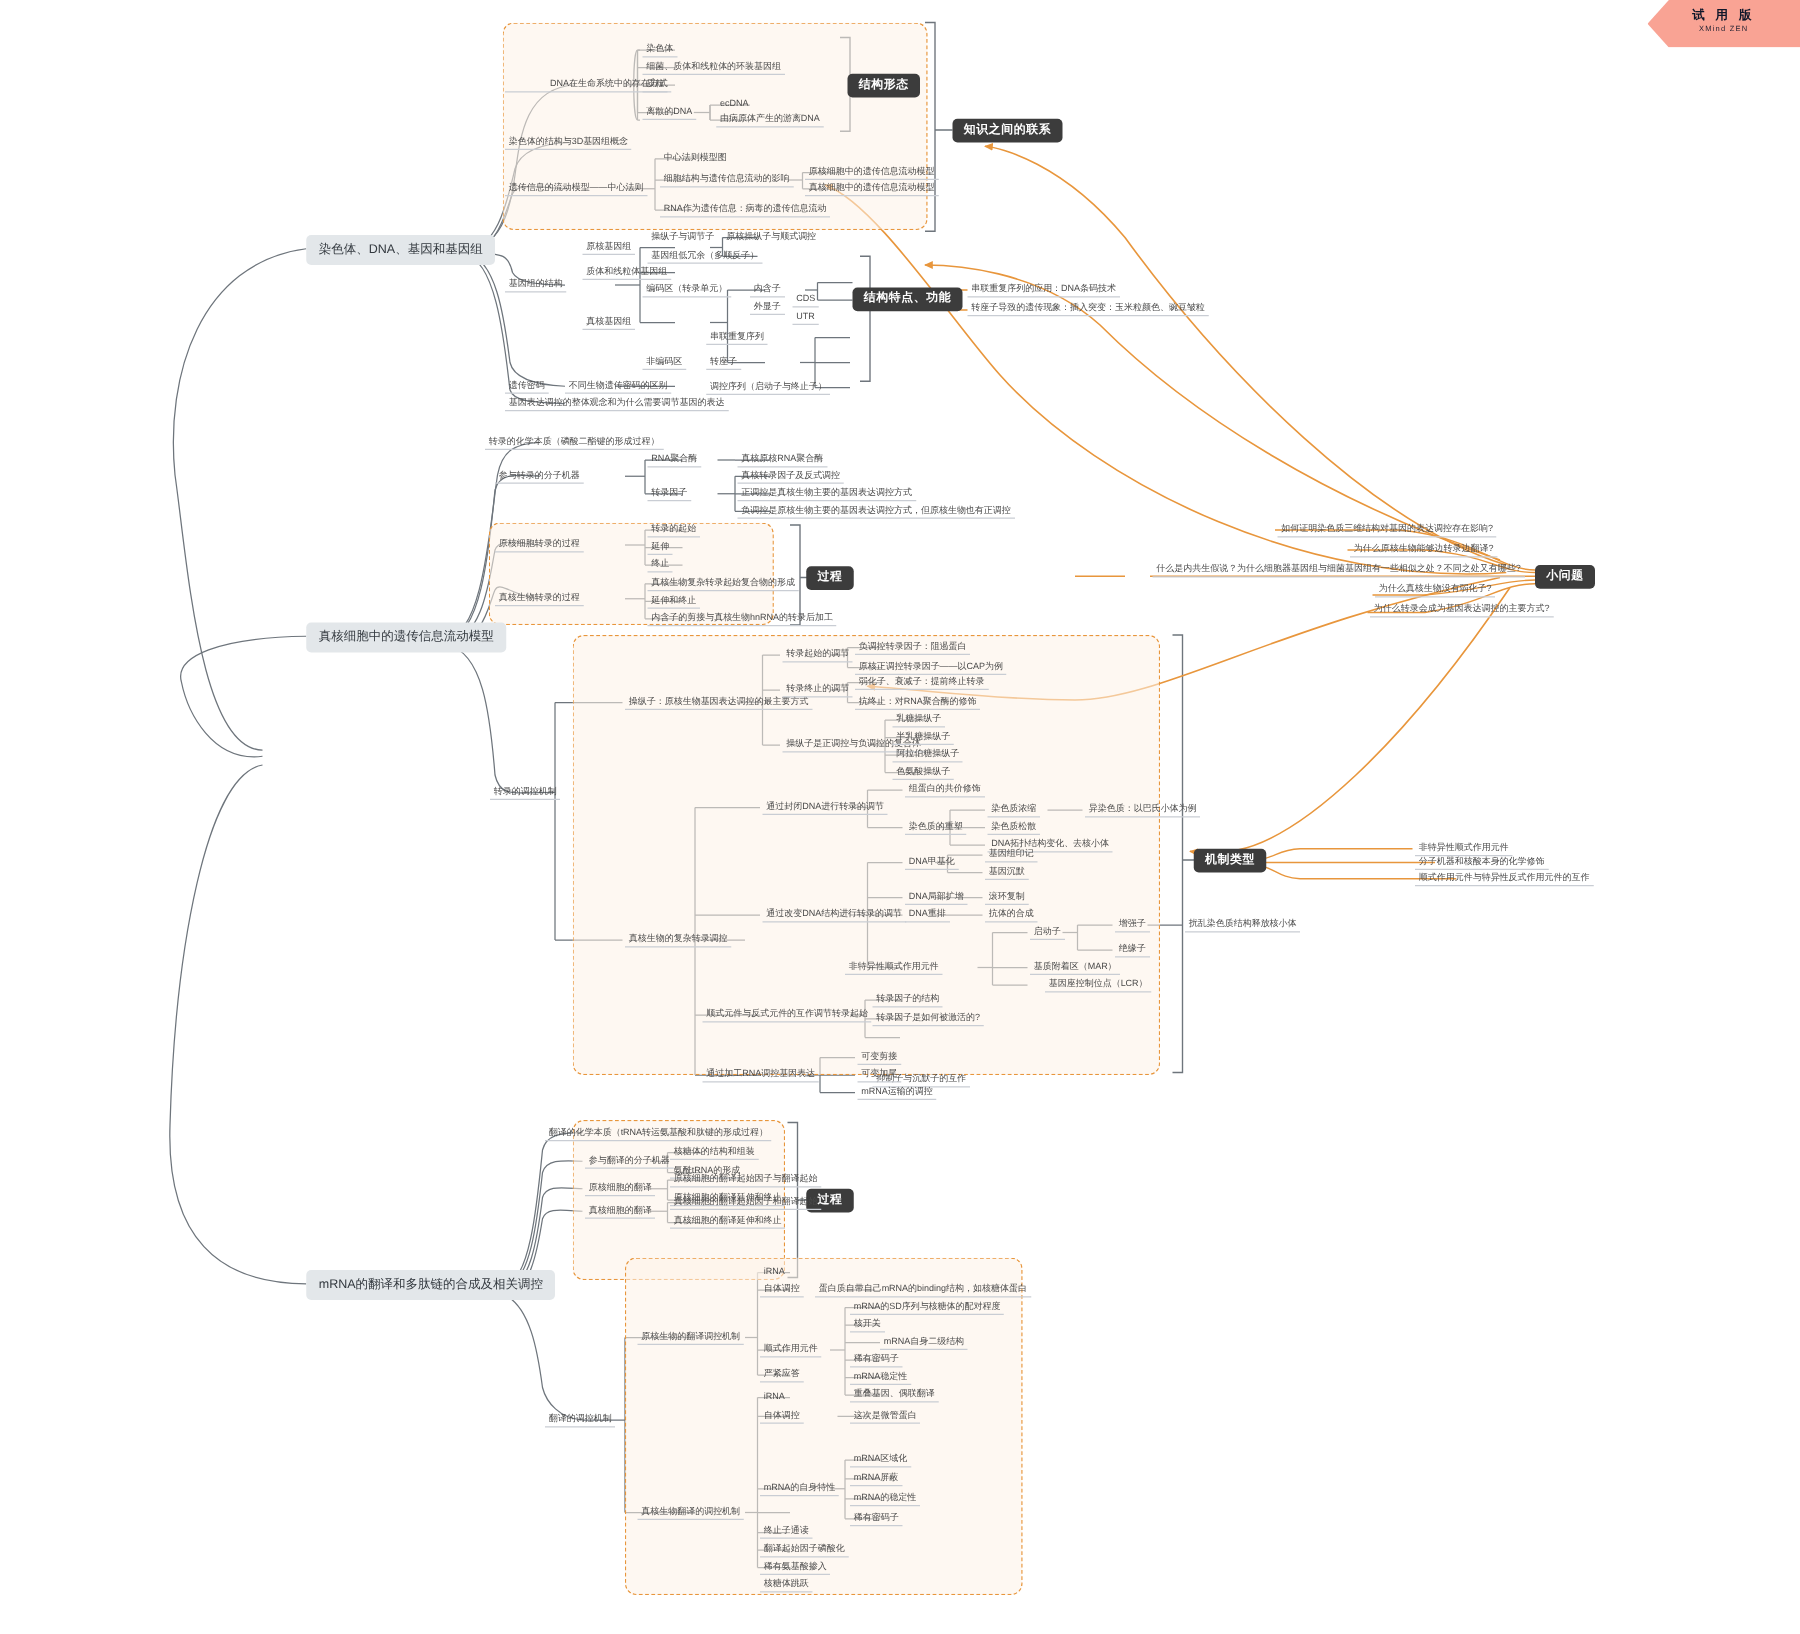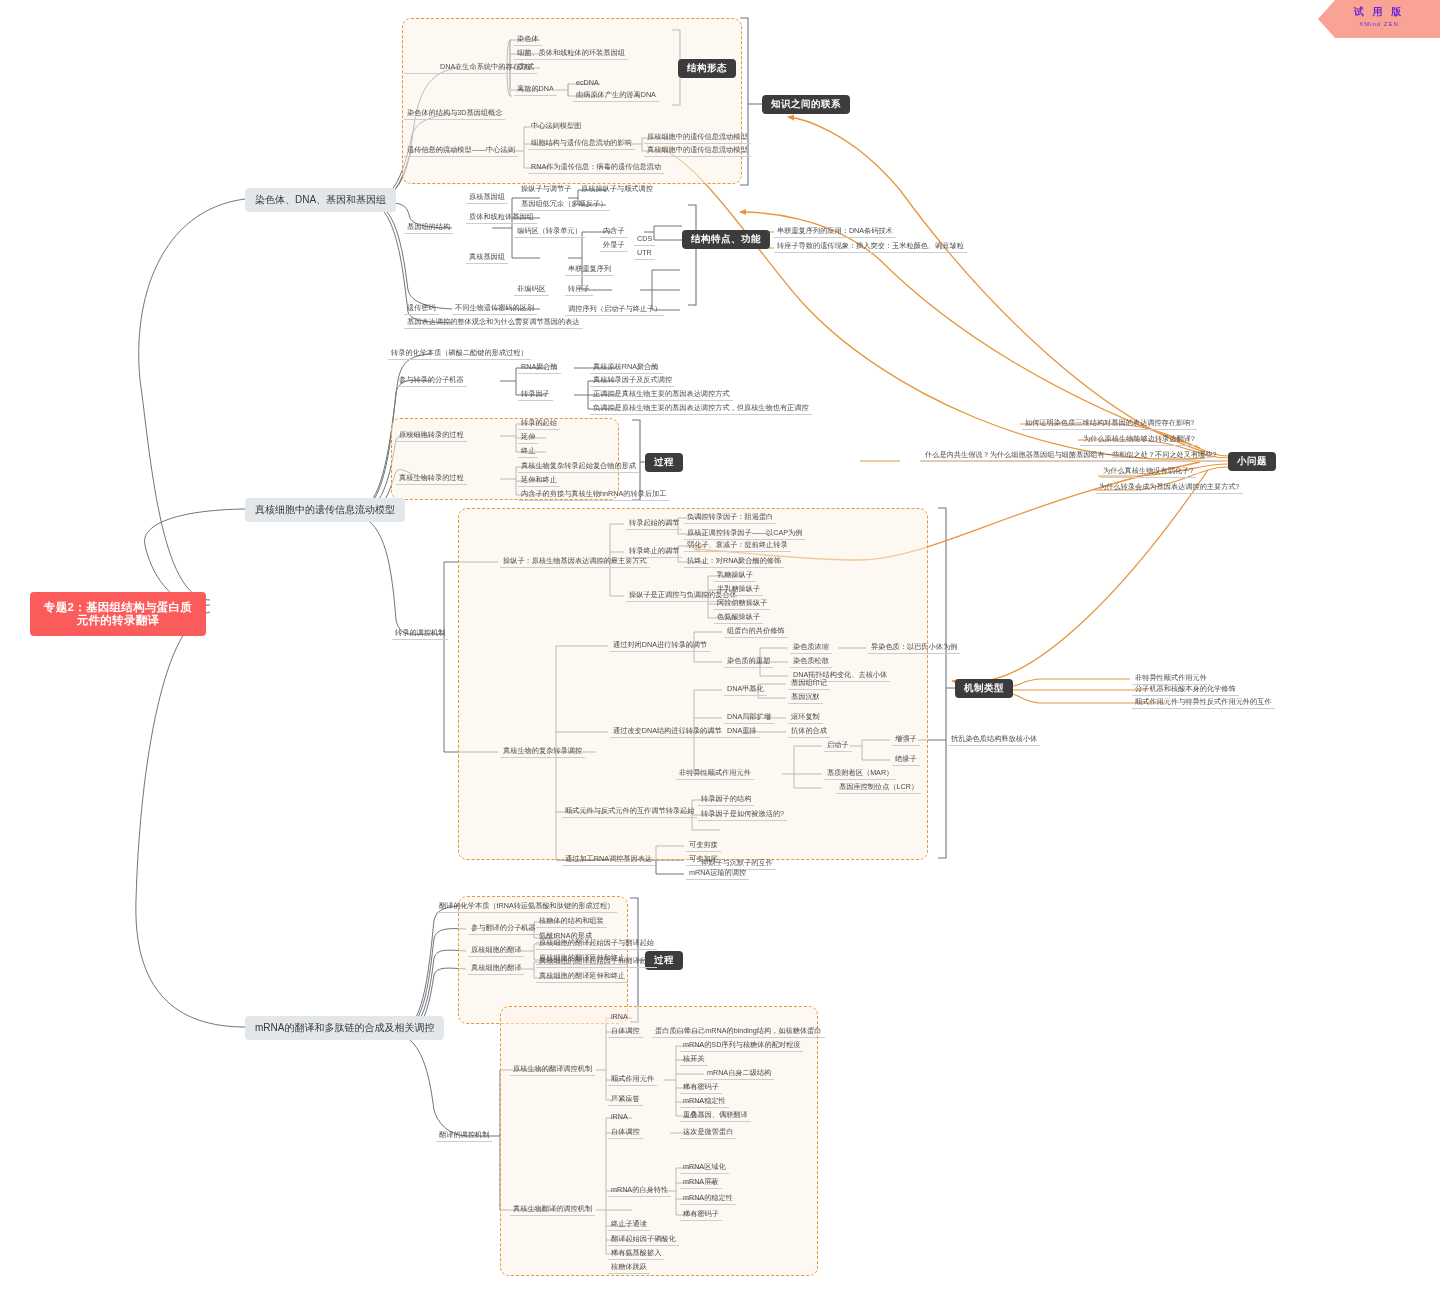--- a/index.html
+++ b/index.html
@@ -41,21 +41,21 @@
 
   
   .box {
     position:absolute; border:1.3px dashed #E8963C; border-radius:9px;
     background:rgba(253,243,232,.55);
   }
 
   
   #wm {
     position:absolute; right:0; top:0; width:122px; height:38px;
-    background:#F9A394; color:#6d28d9; text-align:center;
+    background:#F9A394; color:#0f172a; text-align:center;
     clip-path:polygon(14% 0, 100% 0, 100% 100%, 14% 100%, 0 50%);
     padding-top:5px;
   }
   #wm .t1 { font-size:10px; letter-spacing:3px; font-weight:bold; }
   #wm .t2 { font-size:6px; letter-spacing:1px; opacity:.92; margin-top:2px; }
 </style>
 </head>
 <body>
 
 <div id="canvas">
@@ -267,24 +267,20 @@
       <path d="M768,240 C762,240 760,246 762,248 L774,248"></path>
     </g>
   </svg>
 
   <div class="box" style="left:402px;top:18px;width:340px;height:166px;"></div>
   <div class="box" style="left:391px;top:418px;width:228px;height:82px;"></div>
   <div class="box" style="left:458px;top:508px;width:470px;height:352px;"></div>
   <div class="box" style="left:458px;top:896px;width:170px;height:128px;"></div>
   <div class="box" style="left:500px;top:1006px;width:318px;height:270px;"></div>
 
-  <div class="node root" style="left:30px;top:592px;">
-    <span>专题2：基因组结构与蛋白质</span>
-    <span>元件的转录翻译</span>
-  </div>
 
   <div class="node main" style="left:245px;top:188px;">染色体、DNA、基因和基因组</div>
   <div class="node main" style="left:245px;top:498px;">真核细胞中的遗传信息流动模型</div>
   <div class="node main" style="left:245px;top:1016px;">mRNA的翻译和多肽链的合成及相关调控</div>
 
   <div class="node dark" style="left:678px;top:59px;">结构形态</div>
   <div class="node dark" style="left:762px;top:95px;">知识之间的联系</div>
   <div class="node dark" style="left:682px;top:230px;">结构特点、功能</div>
   <div class="node dark" style="left:645px;top:453px;">过程</div>
   <div class="node dark" style="left:645px;top:951px;">过程</div>

